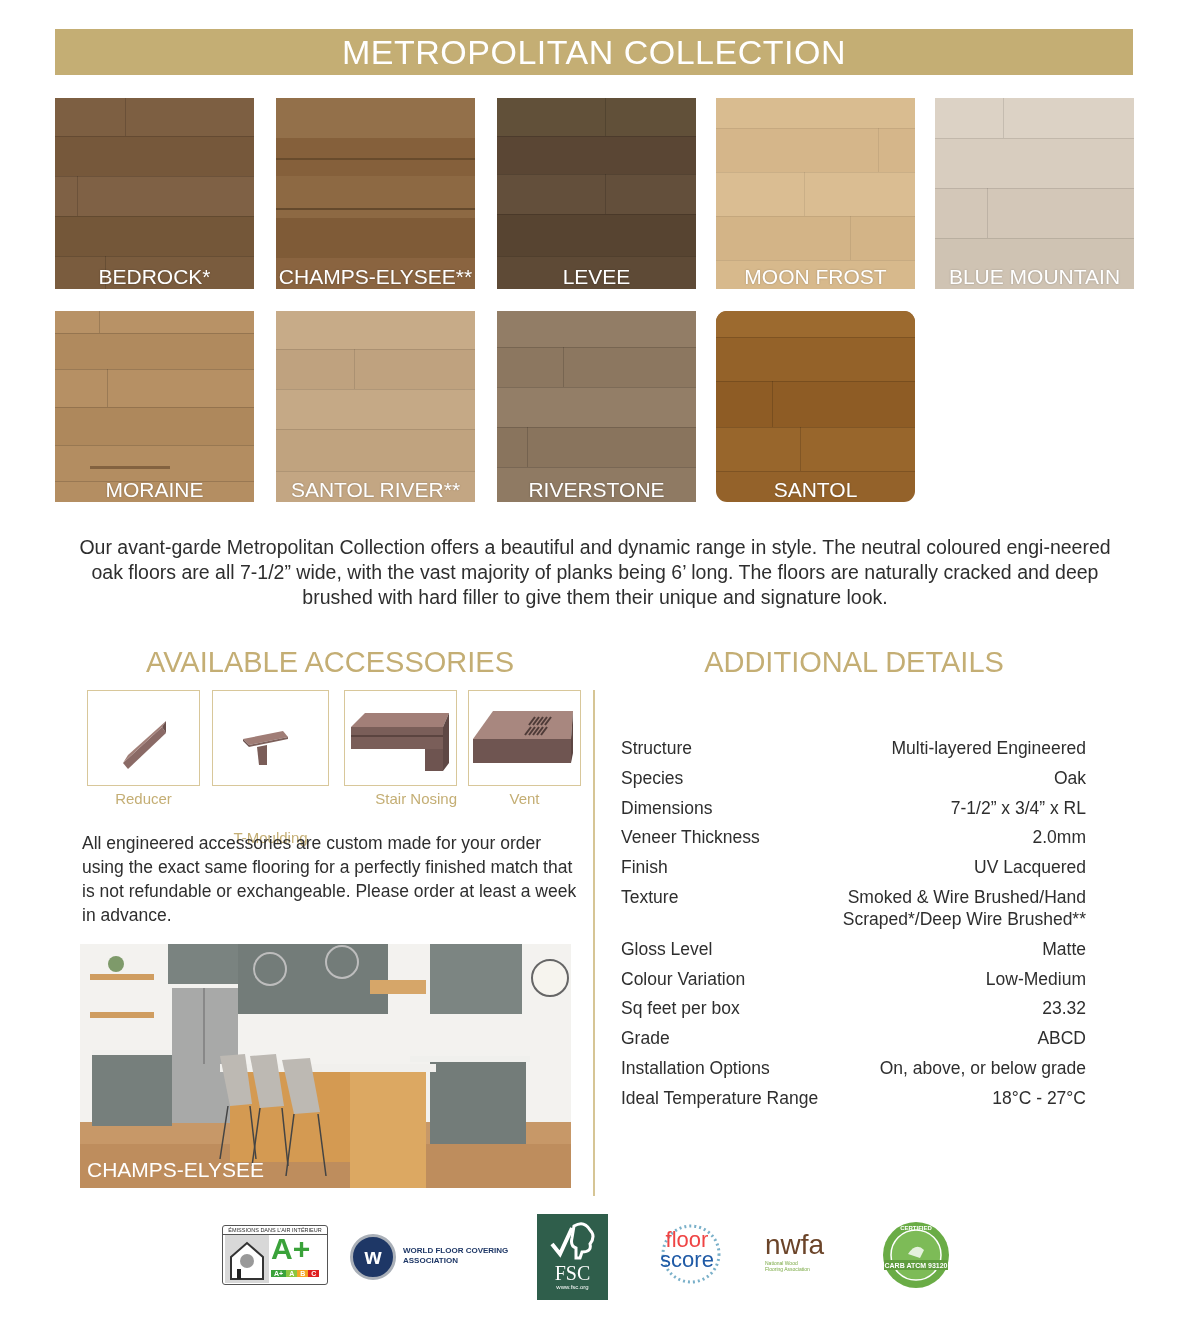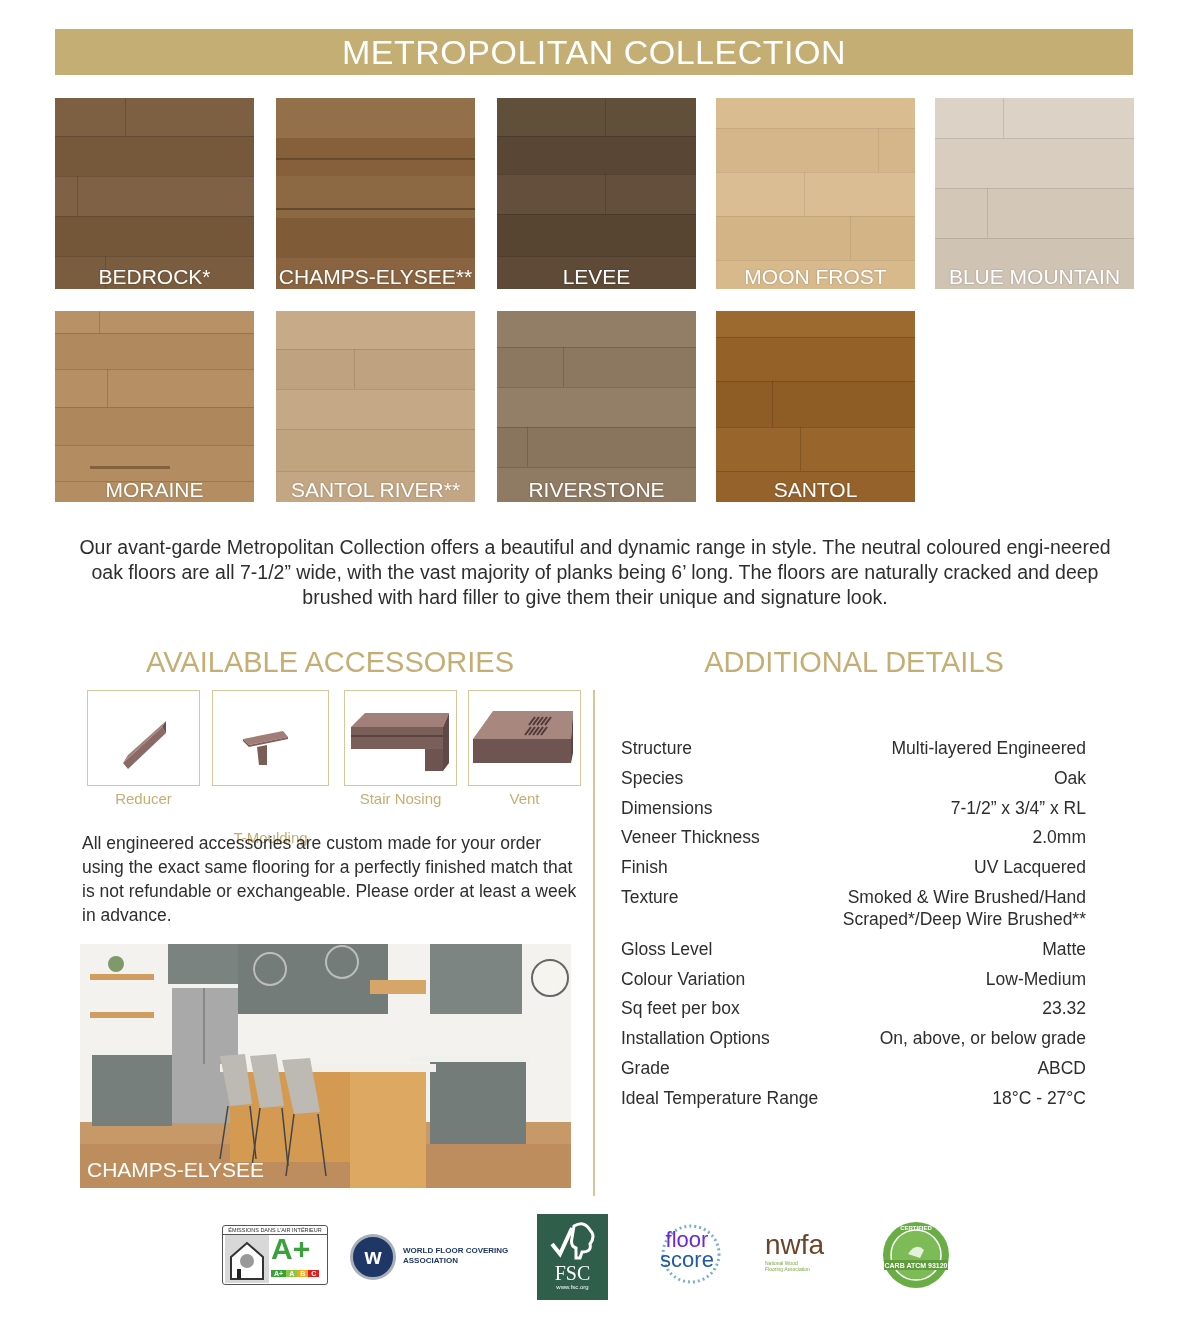--- a/index.html
+++ b/index.html
@@ -166,21 +166,21 @@
   <div class="plank" style="top:76px;height:40px;background:#937e67;"></div>
   <div class="plank" style="top:116px;height:40px;background:#89745d;"></div>
   <div class="seam" style="left:0;right:0;top:36px;height:1px;"></div>
   <div class="seam" style="left:0;right:0;top:76px;height:1px;"></div>
   <div class="seam" style="left:0;right:0;top:116px;height:1px;"></div>
   <div class="seam" style="left:0;right:0;top:156px;height:1px;"></div>
   <div class="seam" style="left:66px;top:36px;height:40px;width:1px;"></div>
   <div class="seam" style="left:30px;top:116px;height:40px;width:1px;"></div>
   <div class="label">RIVERSTONE</div>
 </div>
-<div class="swatch" style="left:716px;top:311px;background:#94622a;">
+<div class="swatch" style="left:716px;top:311px;background:#94622a;border-radius:11px;">
   <div class="plank" style="top:0;height:26px;background:#9c6a2f;"></div>
   <div class="plank" style="top:26px;height:44px;background:#946229;"></div>
   <div class="plank" style="top:70px;height:46px;background:#8e5c25;"></div>
   <div class="plank" style="top:116px;height:44px;background:#98662c;"></div>
   <div class="seam" style="left:0;right:0;top:26px;height:1px;"></div>
   <div class="seam" style="left:0;right:0;top:70px;height:1px;"></div>
   <div class="seam" style="left:0;right:0;top:116px;height:1px;"></div>
   <div class="seam" style="left:0;right:0;top:160px;height:1px;"></div>
   <div class="seam" style="left:56px;top:70px;height:46px;width:1px;"></div>
   <div class="seam" style="left:84px;top:116px;height:44px;width:1px;"></div>
@@ -230,21 +230,21 @@
         <line x1="66" y1="36" x2="60" y2="44"></line>
         <line x1="70" y1="36" x2="64" y2="44"></line>
         <line x1="74" y1="36" x2="68" y2="44"></line>
         <line x1="78" y1="36" x2="72" y2="44"></line>
     </g>
   </svg>
 </div>
 
 <div class="acc-label" style="left:87px;width:113px;">Reducer</div>
 <div class="acc-label" style="left:212px;width:117px;top:829px;">T-Moulding</div>
-<div class="acc-label" style="left:344px;width:113px;">Stair Nosing</div>
+<div class="acc-label" style="left:344px;width:113px;text-align:right;">Stair Nosing</div>
 <div class="acc-label" style="left:468px;width:113px;">Vent</div>
 
 <p class="acc-text">All engineered accessories are custom made for your order using the exact same flooring for a perfectly finished match that is not refundable or exchangeable. Please order at least a week in advance.</p>
 
 <div class="kitchen">
   <svg width="491" height="244" viewBox="0 0 491 244">
     <rect x="0" y="0" width="491" height="244" fill="#f3f2ef"></rect>
 
     <rect x="0" y="178" width="491" height="66" fill="#c79868"></rect>
     <rect x="0" y="200" width="491" height="44" fill="#be8d5d"></rect>
@@ -326,26 +326,26 @@
     </div>
   <div class="detail-row">
       <span>Colour Variation</span>
       <span class="val">Low-Medium</span>
     </div>
   <div class="detail-row">
       <span>Sq feet per box</span>
       <span class="val">23.32</span>
     </div>
   <div class="detail-row">
+      <span>Grade</span>
+      <span class="val">ABCD</span>
+    </div>
+  <div class="detail-row">
       <span>Installation Options</span>
       <span class="val">On, above, or below grade</span>
-    </div>
-  <div class="detail-row">
-      <span>Grade</span>
-      <span class="val">ABCD</span>
     </div>
   <div class="detail-row">
       <span>Ideal Temperature Range</span>
       <span class="val">18°C - 27°C</span>
     </div>
 </div>
 
 <div class="logo" style="left:222px;top:1225px;width:106px;height:60px;border:1.5px solid #555;border-radius:3px;background:#fff;">
   <div style="font-size:5.5px;line-height:8px;text-align:center;border-bottom:1px solid #555;white-space:nowrap;overflow:hidden;">ÉMISSIONS DANS L'AIR INTÉRIEUR</div>
   <svg width="44" height="48" viewBox="0 0 44 48" style="position:absolute;left:2px;top:9px;">
@@ -380,21 +380,21 @@
   </svg>
   <div style="font-family:'Liberation Serif',serif;font-size:20px;line-height:18px;">FSC</div>
   <div style="font-size:6px;line-height:10px;">www.fsc.org</div>
 </div>
 
 <div class="logo" style="left:645px;top:1222px;width:85px;height:64px;">
   <svg width="85" height="64" viewBox="0 0 85 64" style="position:absolute;left:0;top:0;">
     <circle cx="46" cy="32" r="28" fill="none" stroke="#7ab0c9" stroke-width="3" stroke-dasharray="2 3"></circle>
   </svg>
   <div style="position:absolute;left:4px;top:8px;font-size:22px;line-height:20px;text-align:center;width:76px;">
-    <div style="color:#6d28d9;">floor</div>
+    <div style="color:#ef4444;">floor</div>
     <div style="color:#1f5aa6;">score</div>
   </div>
 </div>
 
 <div class="logo" style="left:765px;top:1230px;width:80px;height:50px;">
   <div style="font-size:28px;line-height:30px;color:#6b4429;">nwfa</div>
   <div style="font-size:5px;line-height:6px;color:#7aa944;">
     <div>National Wood</div>
     <div>Flooring Association</div>
   </div>

